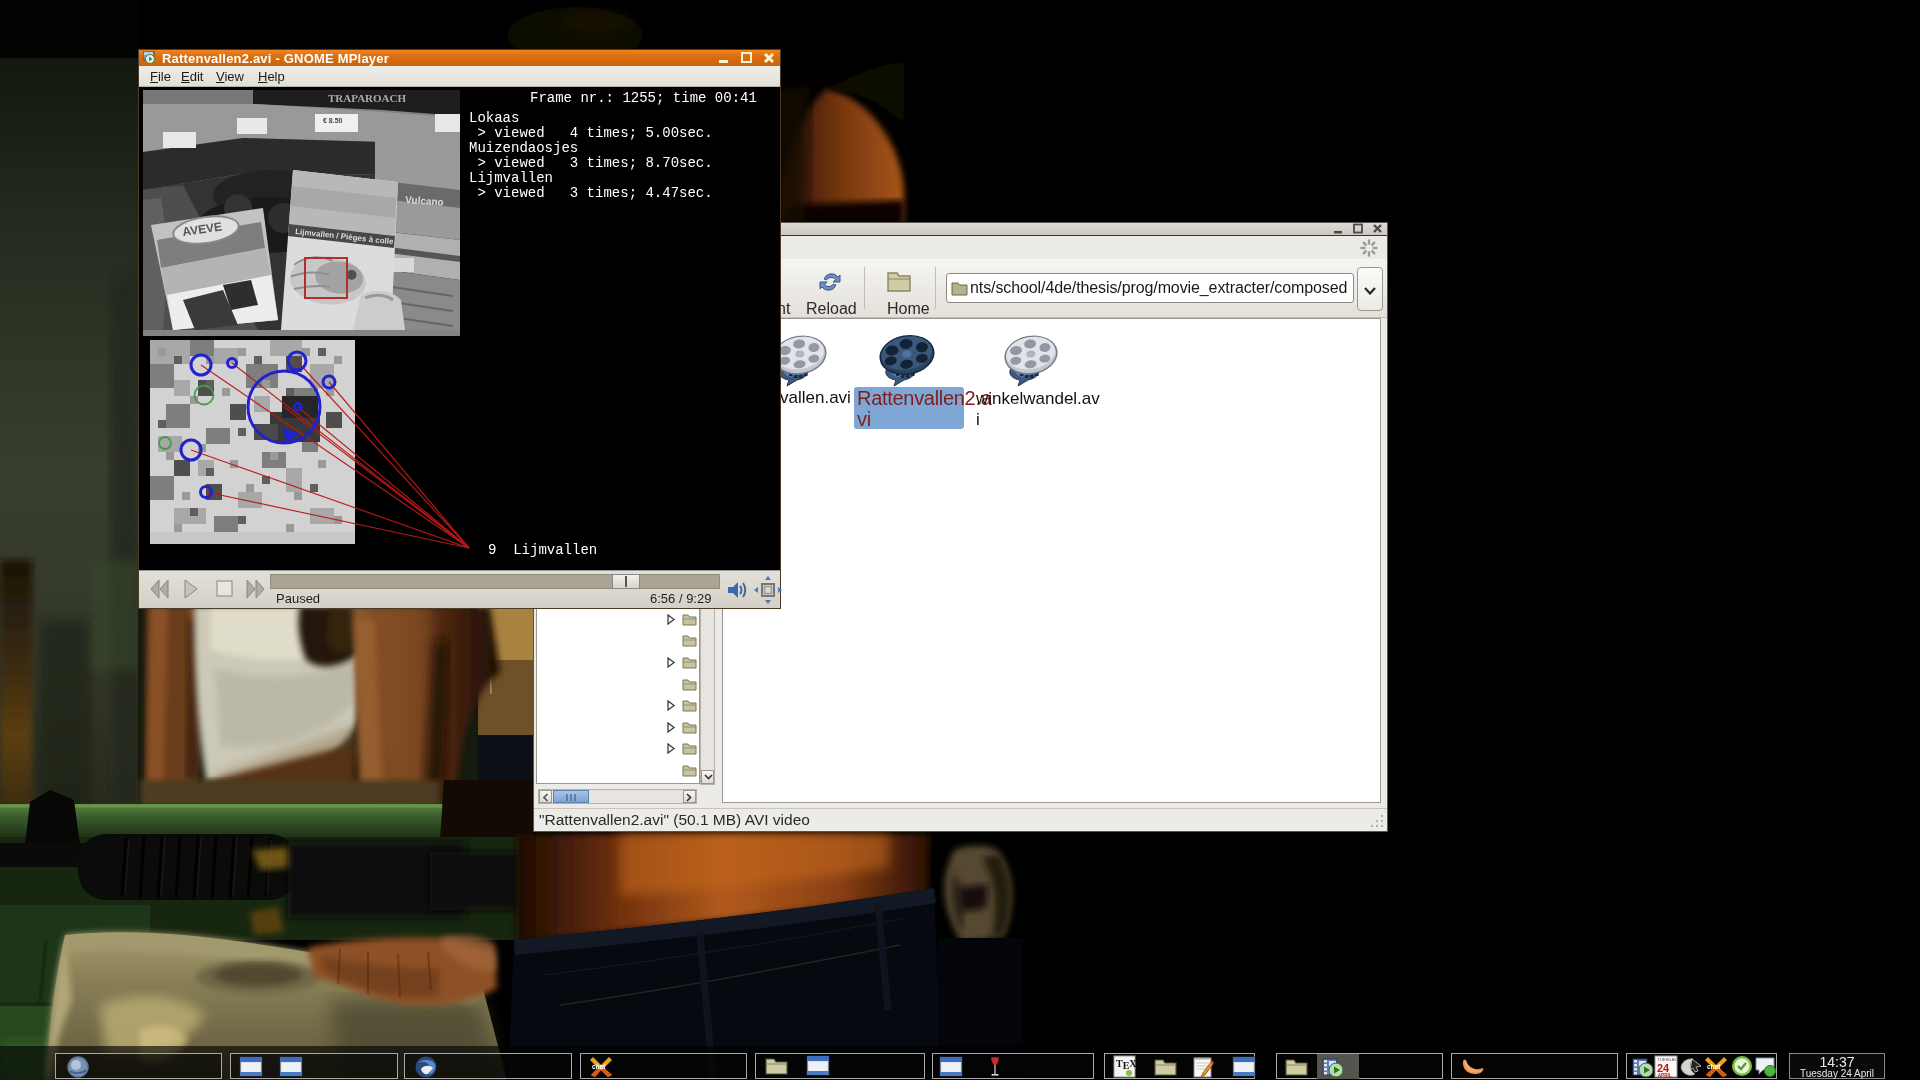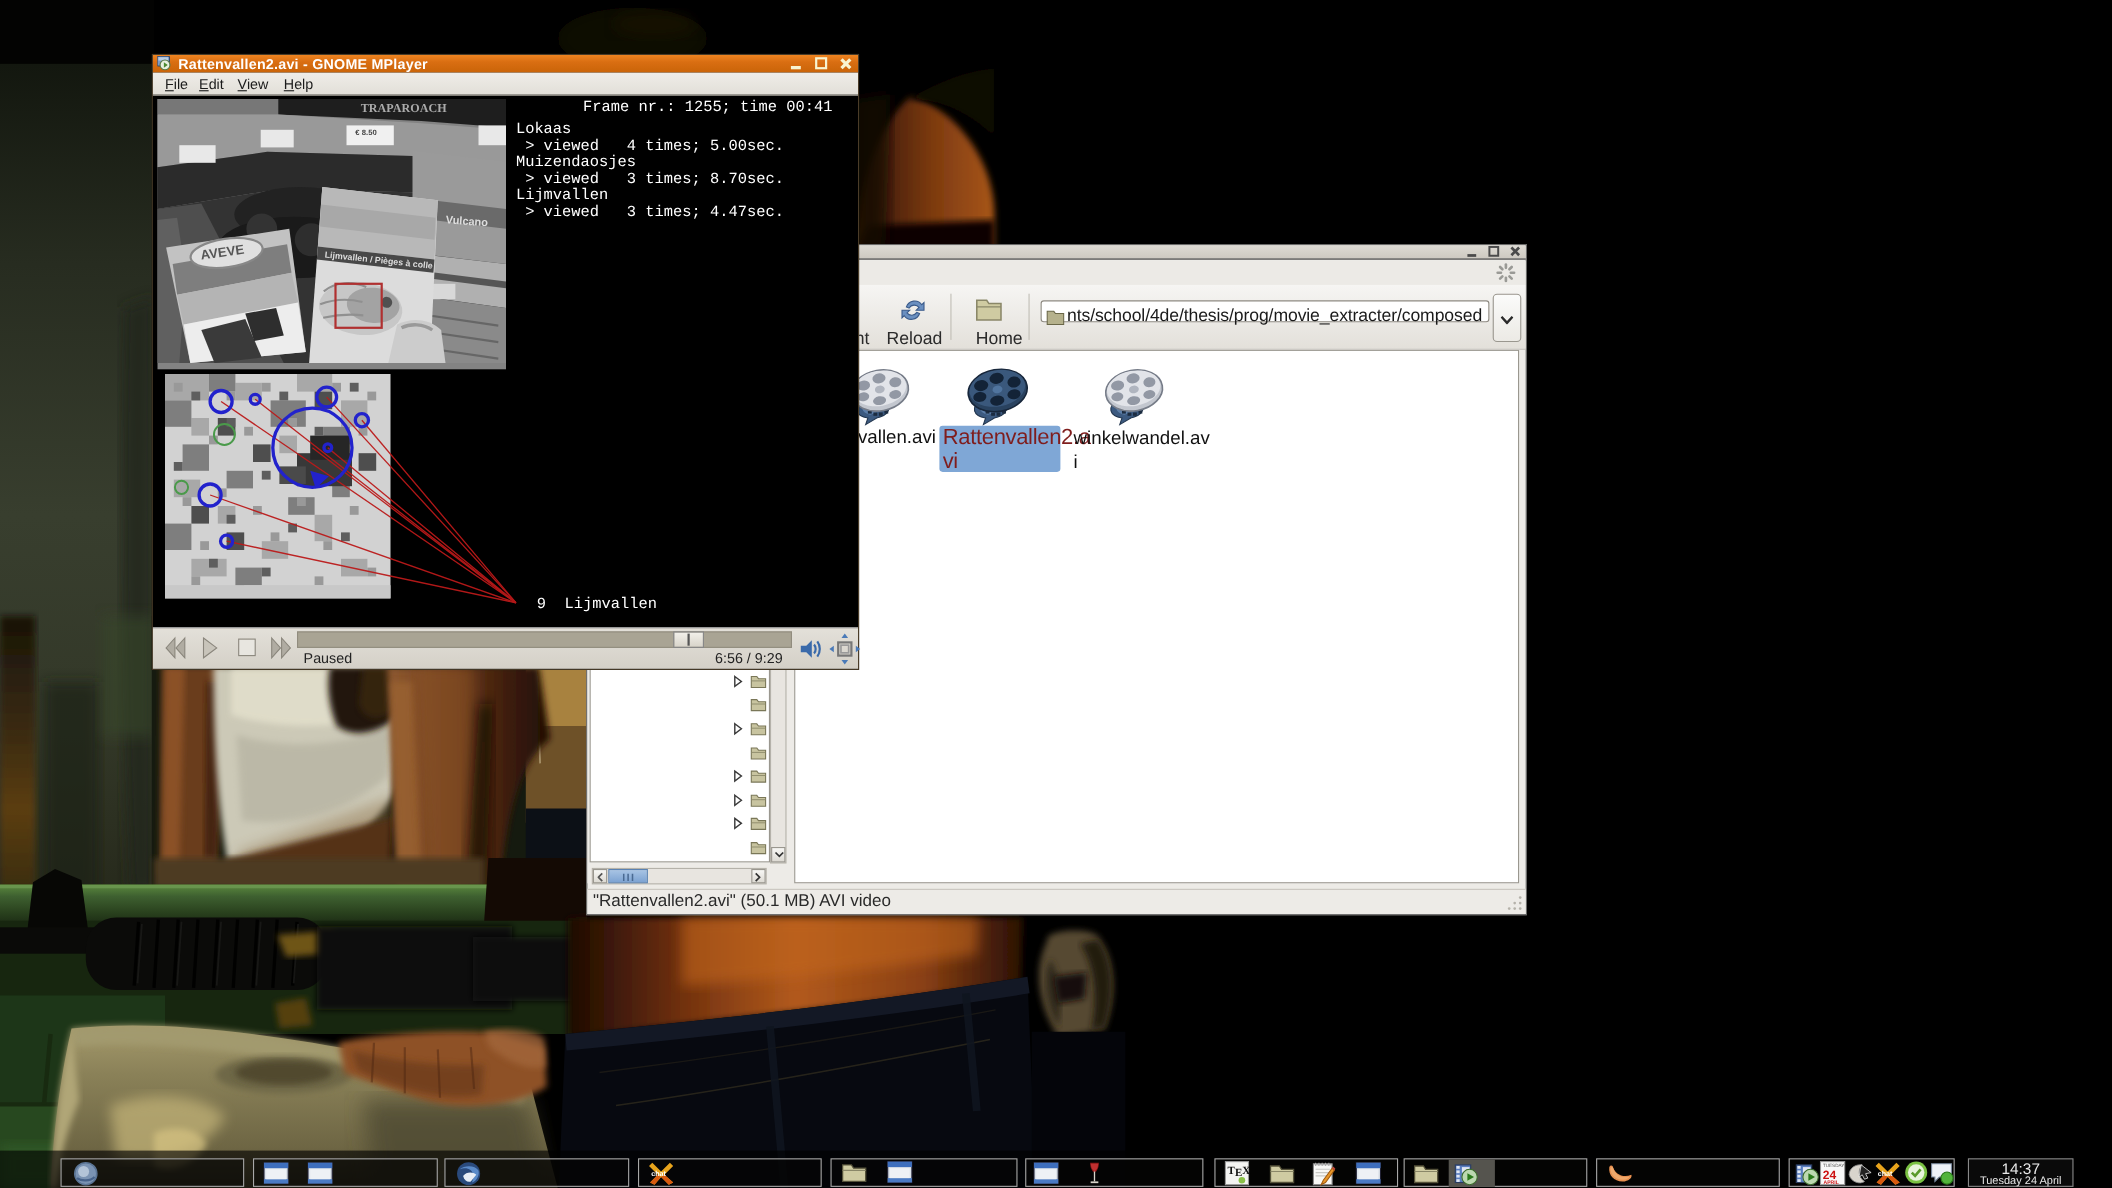--- a/index.html
+++ b/index.html
@@ -229,21 +229,21 @@
     </svg>
     <span style="position:absolute;left:272px;top:41px;font-size:16px;color:#2a2a2a;">Reload</span>
     <div style="position:absolute;left:330px;top:8px;width:1px;height:42px;background:#c0bdb5;"></div>
     <svg width="28" height="24" viewBox="0 0 28 24" style="position:absolute;left:352px;top:11px;">
       <path d="M2,3 L11,3 L13,6 L24,6 L24,21 L2,21 Z" fill="#cfcba2" stroke="#8a8768" stroke-width="1.4"></path>
       <path d="M2,9 L24,9" stroke="#8a8768" stroke-width="1"></path>
     </svg>
     <span style="position:absolute;left:353px;top:41px;font-size:16px;color:#2a2a2a;">Home</span>
     <div style="position:absolute;left:401px;top:8px;width:1px;height:42px;background:#c0bdb5;"></div>
 
-    <div style="position:absolute;left:412px;top:14px;width:408px;height:20px;background:#fff;border:1px solid #8e8a82;border-radius:3px;">
+    <div style="position:absolute;left:412px;top:14px;width:408px;height:30px;background:#fff;border:1px solid #8e8a82;border-radius:3px;">
       <svg width="17" height="15" viewBox="0 0 17 15" style="position:absolute;left:4px;top:7px;">
         <path d="M1,2 L7,2 L8.5,4 L16,4 L16,14 L1,14 Z" fill="#b5b18c" stroke="#6a6748" stroke-width="1"></path>
       </svg>
       <span style="position:absolute;left:23px;top:5px;font-size:16px;color:#1a1a1a;letter-spacing:-0.1px;">nts/school/4de/thesis/prog/movie_extracter/composed</span>
     </div>
 
     <div style="position:absolute;left:823px;top:8px;width:26px;height:44px;background:linear-gradient(#fbfbfa,#eceae5);border:1px solid #9a978f;border-radius:4px;">
       <svg width="12" height="8" viewBox="0 0 12 8" style="position:absolute;left:6px;top:19px;">
           <path d="M1,1 L6,6.5 L11,1" stroke="#2a2a2a" stroke-width="2.2" fill="none"></path>
         </svg>
@@ -720,21 +720,21 @@
     <svg width="70" height="24" viewBox="0 0 70 24" style="position:absolute;left:6px;top:1px;">
       <use href="#winicon" x="1" y="2"></use>
       <g transform="translate(48,0)">
         <path d="M4,2 L12,2 C12,7 10,10 8,11 C6,10 4,7 4,2 Z" fill="#8a1818"></path>
         <path d="M4.6,3 L11.4,3 C11.2,6.5 9.8,9 8,10 C6.2,9 4.8,6.5 4.6,3 Z" fill="#c03030"></path>
         <rect x="7.4" y="10" width="1.2" height="9" fill="#d8d4ca"></rect>
         <rect x="4.5" y="19" width="7" height="1.6" fill="#d8d4ca"></rect>
       </g>
     </svg>
   </div>
-  <div class="tbtn" style="left:1104px;width:167px;padding-left:22px;">
+  <div class="tbtn" style="left:1104px;width:151px;padding-left:22px;">
     <svg width="160" height="24" viewBox="0 0 160 24" style="position:absolute;left:6px;top:1px;">
       <g>
         <rect x="3" y="1" width="21" height="21" fill="#f4f4f2" stroke="#999" stroke-width="1"></rect>
         <text x="5" y="12" font-size="10" font-weight="bold" fill="#111" font-family="Liberation Serif">T<tspan dy="2">E</tspan><tspan dy="-2">X</tspan></text>
         <circle cx="18" cy="18" r="3" fill="#8ac048"></circle>
       </g>
       <use href="#foldericon" x="44" y="2"></use>
       <g transform="translate(82,1)">
         <rect x="1" y="2" width="17" height="19" fill="#f8f8f6" stroke="#888" stroke-width="1"></rect>
         <g stroke="#aaa" stroke-width="1">

